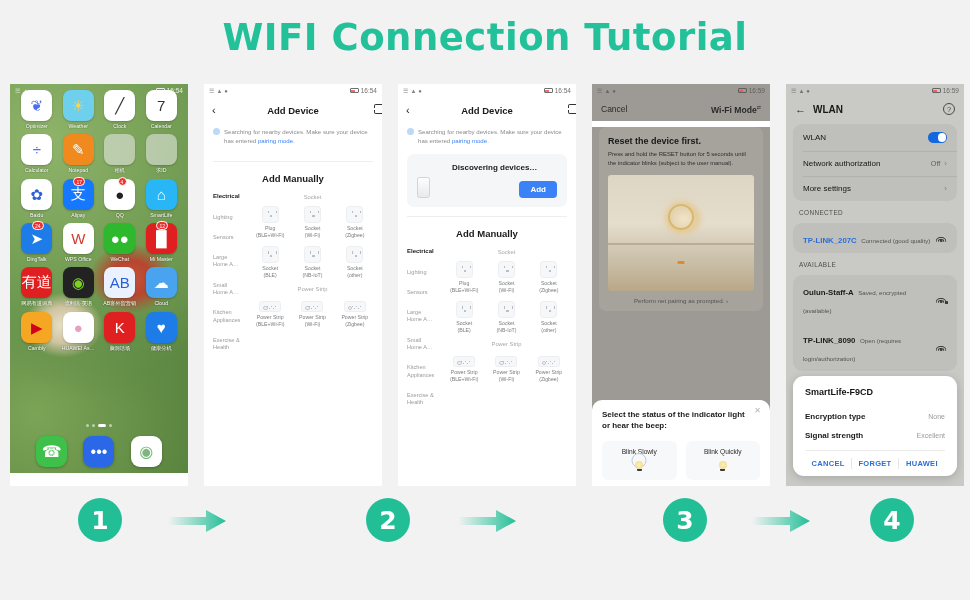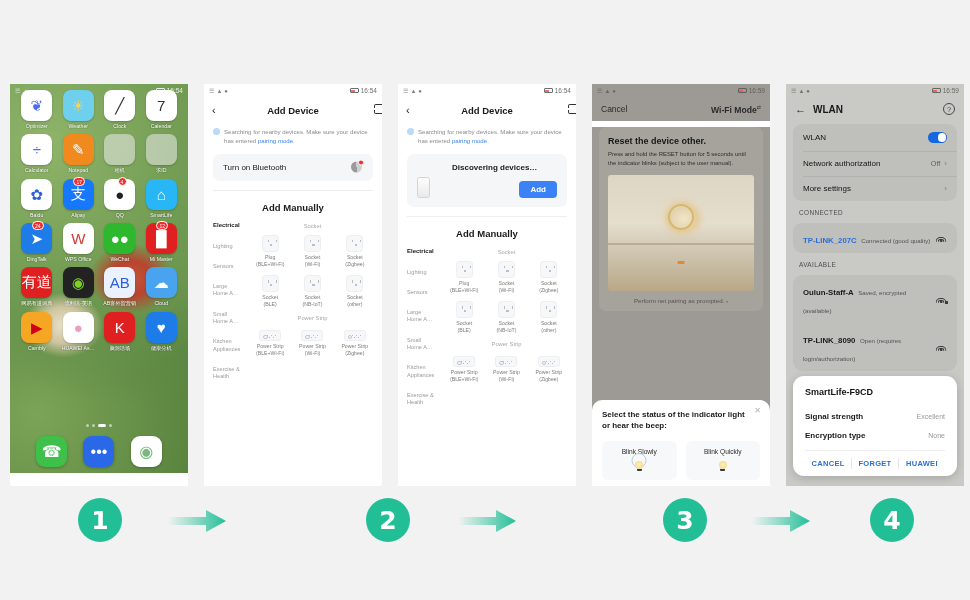--- a/index.html
+++ b/index.html
@@ -328,20 +328,21 @@
     display: flex; align-items: center; justify-content: center;
     font-family: "DejaVu Sans", sans-serif; top: 498px;
   }
   .arrow { position: absolute; top: 510px; width: 58px; height: 22px; }
 </style>
 </head>
 <body>
 
 <div id="root">
 
+  <div class="title">WIFI Connection Tutorial</div>
 
   <div class="panel" id="p1">
     <div class="home">
       <div class="statusbar" style="color:#fff">
         <span class="sb-left">
           <span class="sb-ico">☰</span>
           <span class="sb-ico">▲</span>
           <span class="sb-ico">●</span>
         </span>
         <span class="sb-right">
@@ -511,26 +512,20 @@
       <span class="sc"><span class="scanico"></span></span>
     </div>
 
     <div class="searchnote">
       <span class="sp"></span>
       <span>
         <span>Searching for nearby devices. Make sure your device has entered </span><a>pairing mode</a><span>.</span>
       </span>
     </div>
 
-    <div class="card">
-      <div class="ct">Turn on Bluetooth</div>
-      <div class="bt-toggle">
-          <b></b>
-        </div>
-    </div>
 
     <div class="divider"></div>
     <div class="addman">Add Manually</div>
 
     <div class="cat">
       <div class="cat-side" id="cat2">
           <div>Electrical</div>
           <div>Lighting</div>
           <div>Sensors</div>
           <div>Large
@@ -726,21 +721,21 @@
       </span>
     </div>
 
     <div class="wifimode-bar">
       <span>Cancel</span>
       <span class="rt"><span>Wi-Fi Mode</span><sub>⇄</sub></span>
     </div>
 
     <div class="p4body">
       <div class="resetcard">
-        <h3>Reset the device other.</h3>
+        <h3>Reset the device first.</h3>
         <p>Press and hold the RESET button for 5 seconds until the indicator blinks (subject to the user manual).</p>
         <div class="devphoto">
           <div class="ring"></div>
           <div class="seam"></div>
           <div class="led"></div>
         </div>
         <div class="prompt">
           <span>Perform net pairing as prompted.</span> <span>›</span>
         </div>
       </div>
@@ -847,26 +842,26 @@
               <i></i>
               <i></i>
               <i></i>
             </span>
         </div>
       </div>
 
       <div class="wdialog">
         <h4>SmartLife-F9CD</h4>
         <div class="drow">
+          <span class="dl">Encryption type</span>
+          <span class="dv">None</span>
+        </div>
+        <div class="drow">
           <span class="dl">Signal strength</span>
           <span class="dv">Excellent</span>
-        </div>
-        <div class="drow">
-          <span class="dl">Encryption type</span>
-          <span class="dv">None</span>
         </div>
         <div class="dacts">
           <button>CANCEL</button>
           <span class="sep"></span>
           <button>FORGET</button>
           <span class="sep"></span>
           <button>HUAWEI</button>
         </div>
       </div>
     </div>

